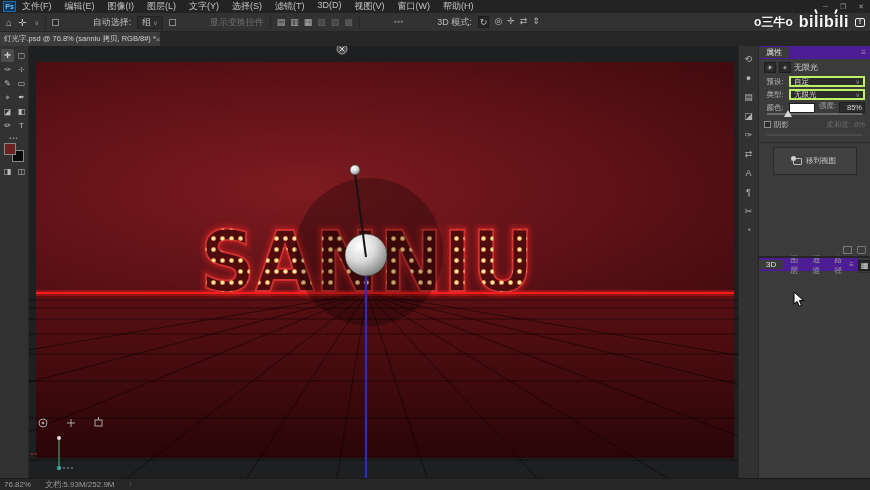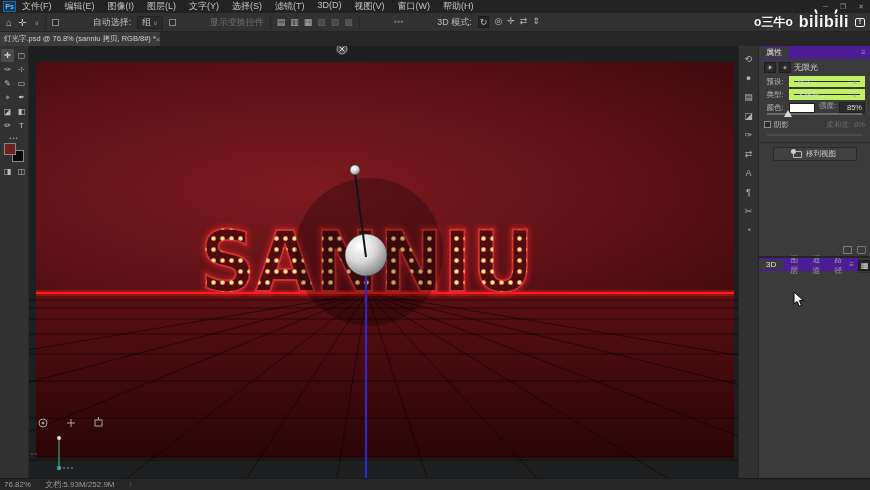--- a/index.html
+++ b/index.html
@@ -58,30 +58,30 @@
   .panel-tabbar { height:13px; background:#4c1d95; display:flex; align-items:center; font-size:8px; }
   .ptab { padding:0 7px; display:flex; align-items:center; color:#9f9f9f; }
   .ptab.active { background:#3b3b3b; color:#e2e2e2; }
   .pmenu { margin-left:auto; padding-right:4px; color:#9a9a9a; display:flex; align-items:center; font-size:8px; }
 
   #props { position:relative; height:212px; border-bottom:2px solid #252525; }
   .obj-row { display:flex; align-items:center; gap:3px; padding:3px 5px 2px; font-size:8px; color:#d0d0d0; }
   .obj-ic { width:12px; height:11px; background:#2b2b2b; border:1px solid #1f1f1f; display:flex; align-items:center; justify-content:center; font-size:7px; color:#ddd; }
   .f-row { display:flex; align-items:center; gap:3px; padding:1px 5px; font-size:7.5px; height:13px; color:#b8b8b8; }
   .f-row label { width:22px; text-align:center; flex:none; }
-  .select { flex:1; height:11px; background:#2b2b2b; border:5px solid #bef264; display:flex; align-items:center; padding:0 3px; color:#d5d5d5; }
+  .select { flex:1; height:11px; background:#2b2b2b; border:2px solid #bef264; display:flex; align-items:center; padding:0 3px; color:#d5d5d5; }
   .select .caret { margin-left:auto; }
   .swatch { width:26px; height:10px; background:#fff; border:1px solid #1c1c1c; }
   .mini-field { margin-left:auto; width:26px; height:11px; background:#2b2b2b; border:1px solid #1f1f1f; display:flex; align-items:center; justify-content:flex-end; padding:0 2px; color:#d5d5d5; }
   .slider { position:relative; height:8px; margin:0 8px; }
   .slider .track { position:absolute; left:0; right:0; top:3px; height:1.5px; background:#6a6a6a; }
   .slider .thumb { position:absolute; left:18%; top:0; width:0; height:0; border-left:4px solid transparent; border-right:4px solid transparent; border-bottom:7px solid #d8d8d8; }
   .slider.off .track { background:#4a4a4a; }
   .hsep { height:1px; background:#2d2d2d; margin:3px 0; }
-  .mtv { display:flex; align-items:center; gap:4px; margin:4px auto 18px; width:84px; height:14px; background:#414141; border:1px solid #2a2a2a; color:#cfcfcf; font-size:7.5px; justify-content:center; font-family:inherit; }
+  .mtv { display:flex; align-items:center; gap:4px; margin:4px auto 18px; width:84px; height:28px; background:#414141; border:1px solid #2a2a2a; color:#cfcfcf; font-size:7.5px; justify-content:center; font-family:inherit; }
   .mtv-ic { width:9px; height:7px; border:1px solid #bbb; border-radius:1px; position:relative; }
   .mtv-ic::after { content:""; position:absolute; left:-3px; top:-3px; width:5px; height:5px; background:#cfcfcf; border-radius:50%; }
   .props-bottom { position:absolute; bottom:2px; right:4px; display:flex; gap:5px; }
   .mini-ic { width:9px; height:8px; border:1px solid #7a7a7a; }
   .mini-ic.trash { border-radius:0 0 2px 2px; }
 
   #p3d { display:flex; flex-direction:row; height:218px; }
   #p3dfilters { height:15px; display:flex; align-items:center; justify-content:center; gap:9px; border-bottom:1px solid #2e2e2e; }
   #p3dfilters .fic { font-size:8px; color:#b5b5b5; }
   #p3dfilters .fic.on { background:#262626; border:1px solid #1b1b1b; padding:0 2px; color:#e8e8e8; }

